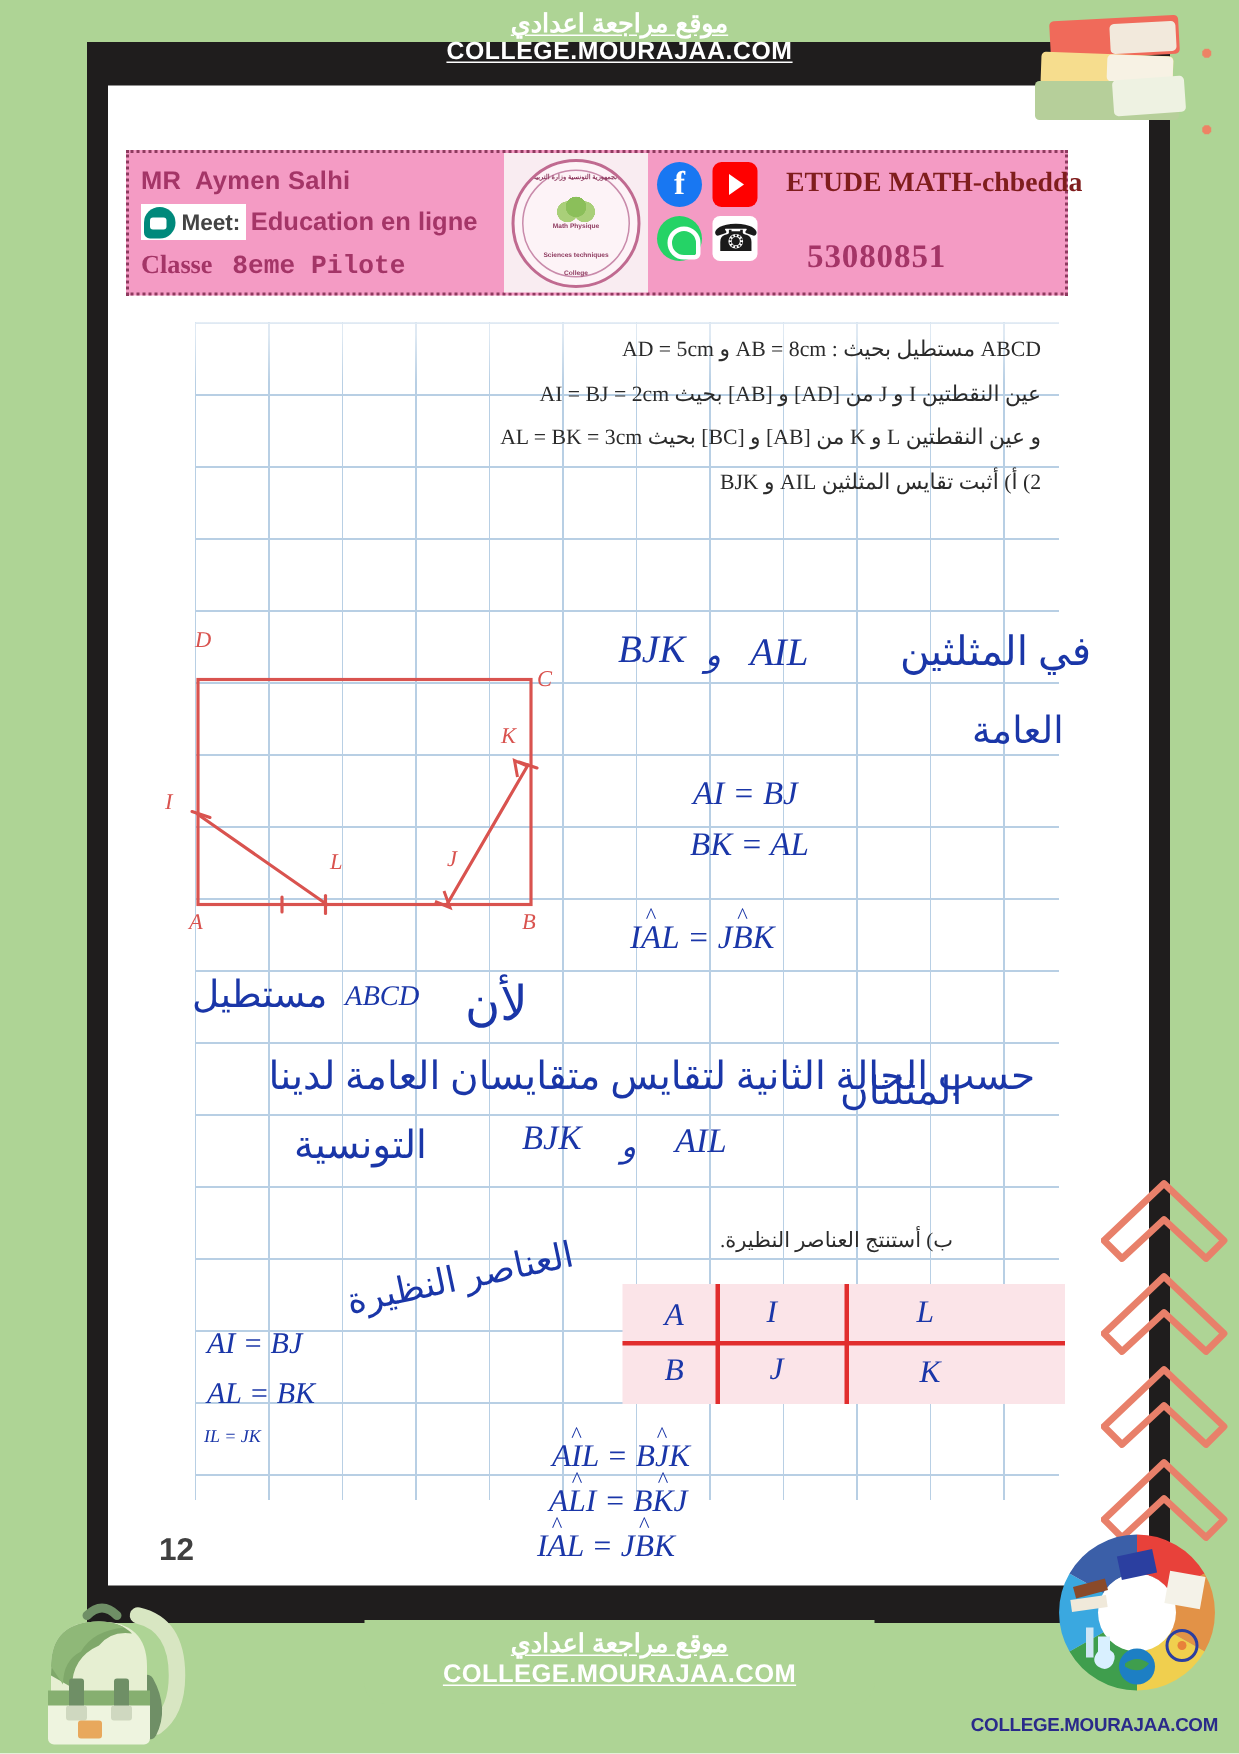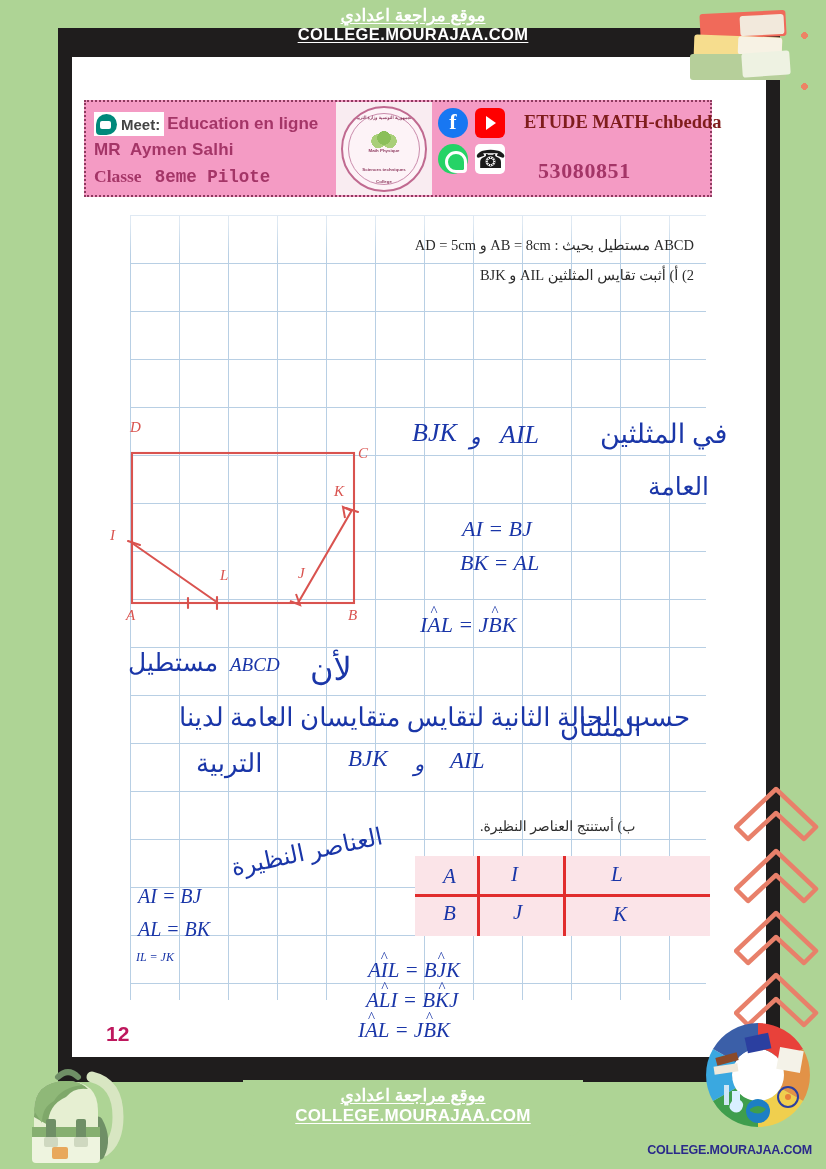--- a/index.html
+++ b/index.html
@@ -171,21 +171,20 @@
     position: absolute; left: 106px; top: 56px;
     font-size: 22px; font-weight: 700; color: #a43567;
     letter-spacing: .6px; font-family: "Liberation Serif", serif;
   }
 
   
   .stmt {
     position: absolute; left: 150px; top: 222px; width: 544px;
     direction: rtl; text-align: right; z-index: 9;
     color: #2b2b2b;
-    margin-top: 12px;
   }
   .stmt .l {
     font-family: "Liberation Serif", serif;
     font-size: 14.5px; line-height: 1.52; margin-bottom: 7.5px;
     white-space: nowrap;
   }
 
   
   .figure { position: absolute; left: 100px; top: 415px; width: 300px; height: 230px; z-index: 9; }
   .flab {
@@ -216,21 +215,21 @@
   .corrtab .vl { position: absolute; top: 0; bottom: 0; width: 3px; background: #e12d2d; }
   .corrtab .hl { position: absolute; left: 0; right: 0; height: 3px; background: #e12d2d; }
   .corrtab .cell {
     position: absolute; color: #1a36a8; font-size: 21px;
     font-family: "Liberation Serif", serif; font-style: italic;
   }
 
   
   .pagenum {
     position: absolute; left: 106px; top: 1022px;
-    font-size: 21px; font-weight: 700; color: #be185d; z-index: 12;
+    font-size: 21px; font-weight: 700; color: #404040; z-index: 12;
   }
 
   
   .footbanner {
     position: absolute; left: 243px; top: 1080px; width: 340px; height: 56px;
     background: #aed495; border-radius: 0 0 14px 14px; z-index: 13;
     text-align: center; padding-top: 5px;
   }
   .footbanner .ar {
     font-size: 17px; font-weight: 700; color: #fff; direction: rtl;
@@ -278,30 +277,30 @@
 
   <div class="blackframe"></div>
   <div class="framefoot"></div>
   <div class="paper"></div>
 
   <div class="gridarea"></div>
   <div class="gridfade"></div>
 
   <div class="pinkbar">
     <div class="pb-left">
+      <div class="ln pb-l1">
+        <span>MR</span>&nbsp;
+        <span>Aymen Salhi</span>
+      </div>
       <div class="ln pb-l2">
         <span class="meetchip">
           <span class="meet-ic"></span>
           <span class="meet-word">Meet:</span>
         </span>
         <span>Education en ligne</span>
-      </div>
-      <div class="ln pb-l1">
-        <span>MR</span>&nbsp;
-        <span>Aymen Salhi</span>
       </div>
       <div class="ln pb-l3">
         <span>Classe</span>&nbsp;&nbsp;
         <b>8eme Pilote</b>
       </div>
     </div>
 
     <div class="pb-seal">
       <div class="seal">
         <div class="sealtxt st1">الجمهورية التونسية وزارة التربية</div>
@@ -321,20 +320,22 @@
         <span class="sq sq-wa"></span>
         <span class="sq sq-ph"></span>
       </div>
       <div class="pb-brand">ETUDE MATH-chbedda</div>
       <div class="pb-phone">53080851</div>
     </div>
   </div>
 
   <div class="stmt">
     <div class="l">ABCD مستطيل بحيث : AB = 8cm و AD = 5cm</div>
+    <div class="l">عين النقطتين I و J من [AD] و [AB] بحيث AI = BJ = 2cm</div>
+    <div class="l">و عين النقطتين L و K من [AB] و [BC] بحيث AL = BK = 3cm</div>
     <div class="l">2) أ) أثبت تقايس المثلثين AIL و BJK</div>
   </div>
 
   <div class="figure">
     <svg width="300" height="230" viewBox="0 0 300 230">
       <g stroke="#d9534f" stroke-width="2.1" fill="none" stroke-linecap="round">
         <rect x="32" y="38" width="222" height="150"></rect>
         <line x1="32" y1="128" x2="118" y2="188"></line>
         <line x1="198" y1="188" x2="252" y2="95"></line>
         <line x1="117" y1="182" x2="117" y2="194"></line>
@@ -375,21 +376,21 @@
   <div class="hw ar" style="left:310px;top:650px;font-size:32px;">لأن</div>
   <div class="hw" style="left:230px;top:654px;font-size:19px;">ABCD</div>
   <div class="hw ar" style="left:128px;top:648px;font-size:25px;">مستطيل</div>
 
   <div class="hw ar" style="left:120px;top:702px;font-size:26px;width:570px;text-align:right;">حسب الحالة الثانية لتقايس متقايسان العامة لدينا</div>
 
   <div class="hw ar" style="left:560px;top:712px;font-size:26px;">المثلثان</div>
   <div class="hw" style="left:450px;top:748px;font-size:23px;">AIL</div>
   <div class="hw" style="left:414px;top:752px;font-size:21px;">و</div>
   <div class="hw" style="left:348px;top:746px;font-size:23px;">BJK</div>
-  <div class="hw ar" style="left:196px;top:748px;font-size:26px;">التربية</div>
+  <div class="hw ar" style="left:196px;top:748px;font-size:26px;">التونسية</div>
 
   <div class="hw" style="left:480px;top:818px;font-size:14px;color:#2b2b2b;font-style:normal;direction:rtl;font-family:'Liberation Serif',serif;">ب) أستنتج العناصر النظيرة.</div>
 
   <div class="hw ar" style="left:230px;top:838px;font-size:24px;transform:rotate(-12deg);">العناصر النظيرة</div>
 
   <div class="hw" style="left:138px;top:885px;font-size:20px;">AI = BJ</div>
   <div class="hw" style="left:138px;top:918px;font-size:20px;">AL = BK</div>
   <div class="hw" style="left:136px;top:950px;font-size:12px;">IL = JK</div>
 
   <div class="corrtab">

